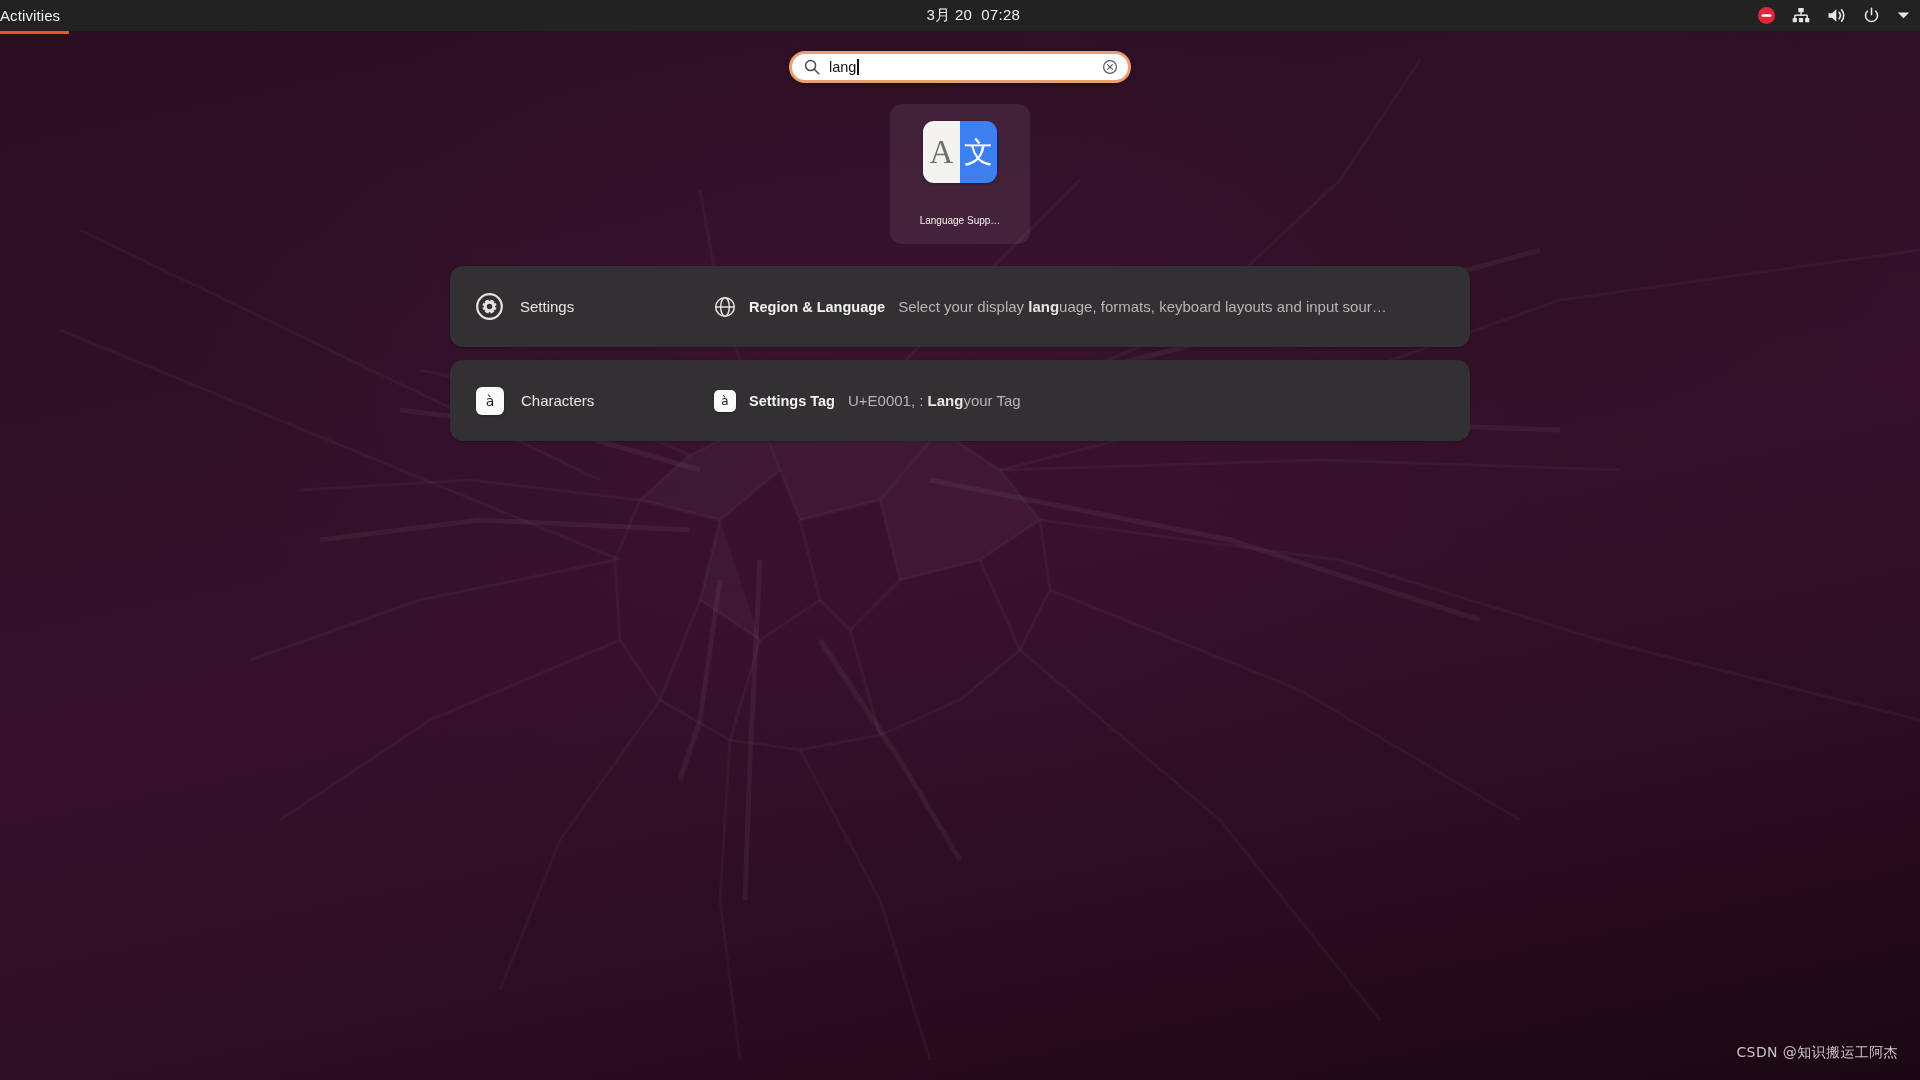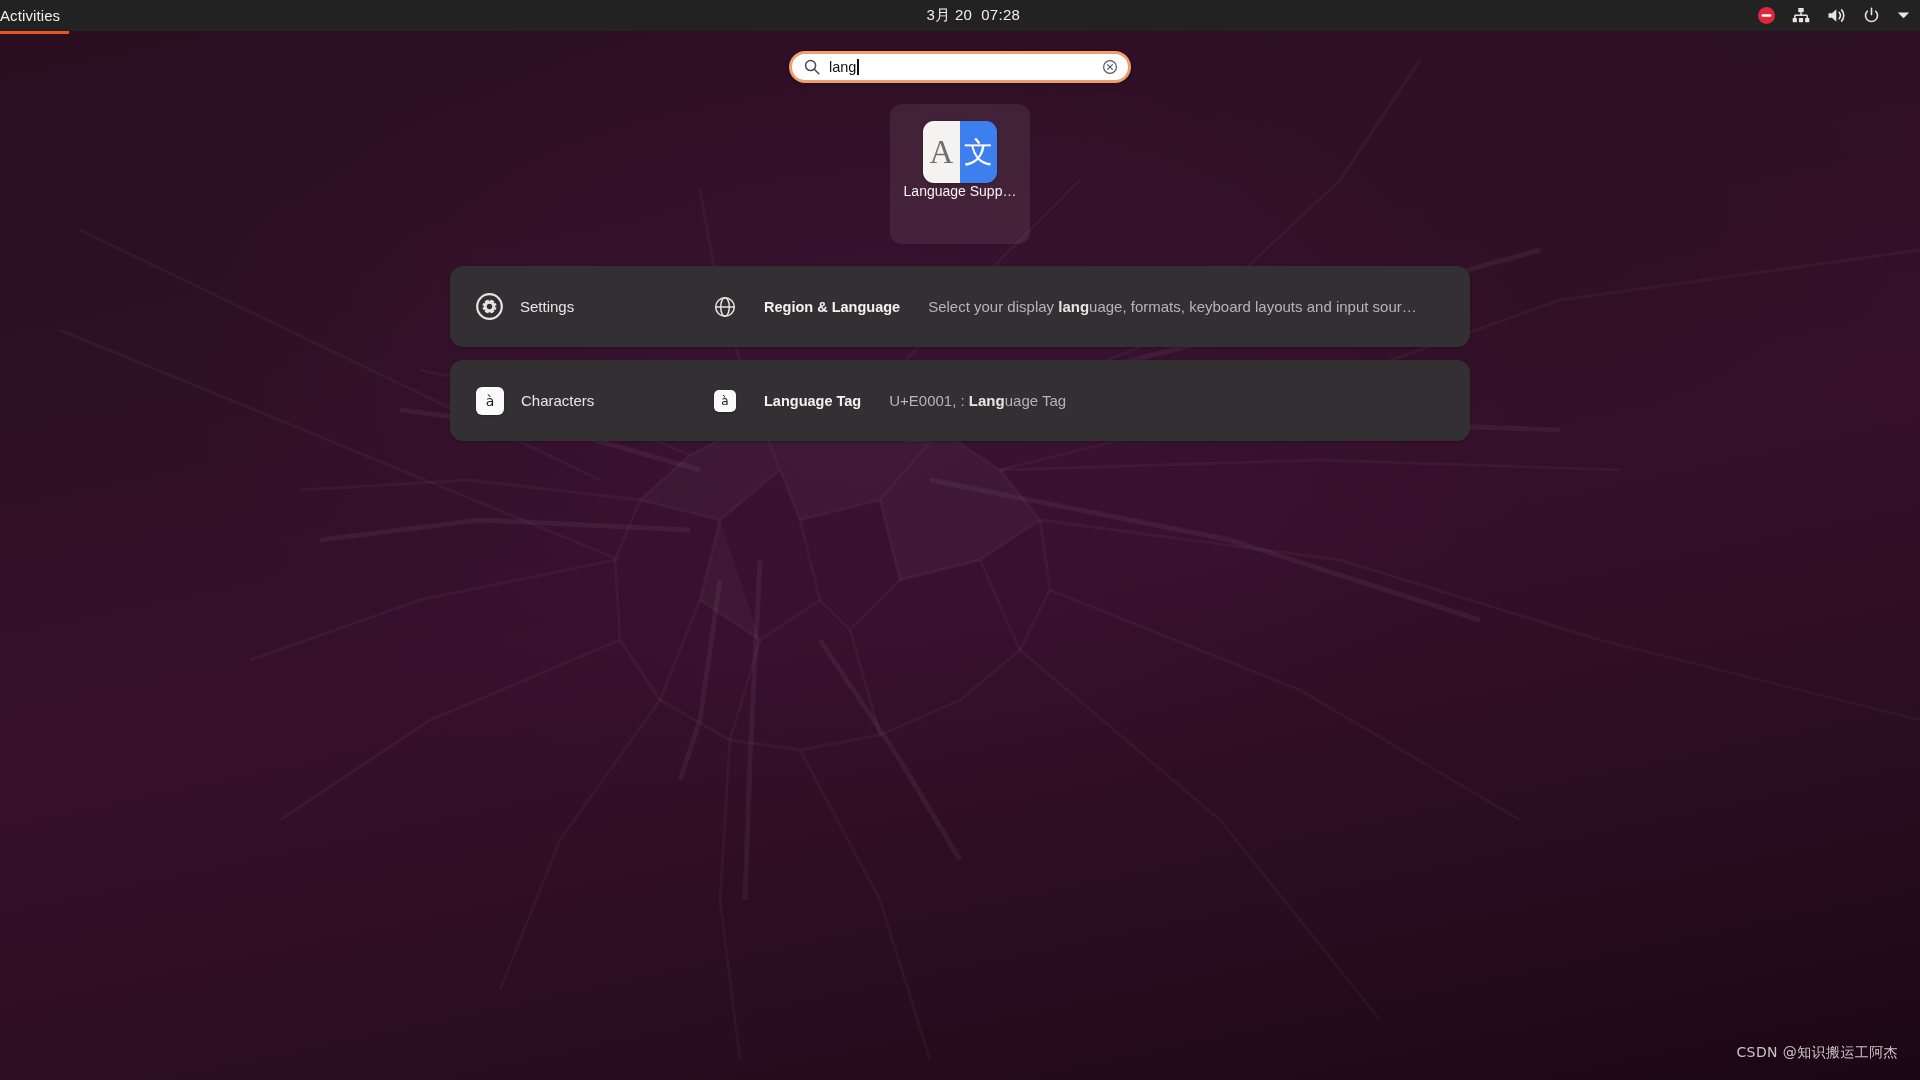--- a/index.html
+++ b/index.html
@@ -81,42 +81,42 @@
   }
   .lang-left{
     width:50%; background:#f4f3f1; display:flex; align-items:center; justify-content:center;
   }
   .lang-left span{ color:#6f6f6f; font-size:33px; line-height:1; font-family:"Liberation Serif", serif; }
   .lang-right{
     width:50%; background:#3e7ff0; display:flex; align-items:center; justify-content:center;
   }
   .lang-right span{ color:#ffffff; font-size:29px; line-height:1; font-family:"DejaVu Sans", sans-serif; }
   .app-label{
-    margin-top:0; color:#f4f2f0; font-size:14px; max-width:124px;
+    margin-top:32px; color:#f4f2f0; font-size:10px; max-width:124px;
     white-space:nowrap; overflow:hidden; text-align:center;
   }
 
   
   #results{
     position:absolute; top:266px; left:450px; width:1020px;
     display:flex; flex-direction:column; gap:13px; z-index:20;justify-content:space-between;
   }
   .result-card{
     background:#323033; border-radius:13px; height:81px;
     display:flex; align-items:center; padding-left:26px;
     box-shadow:0 1px 3px rgba(0,0,0,.25);
   }
   .provider{
     width:238px; display:flex; align-items:center; gap:17px; flex-shrink:0;
     cursor:pointer;
   }
   .provider-name{ color:#e8e6e4; font-size:15px; white-space:nowrap; }
 
   .result-item{
-    display:flex; align-items:center; gap:28px; cursor:pointer;
+    display:flex; align-items:center; gap:13px; cursor:pointer;
     min-width:0; flex:1; padding-right:8px;
   }
   .result-title{ color:#f4f2f0; font-size:14.5px; font-weight:bold; white-space:nowrap; flex-shrink:0; }
   .result-desc{
     color:#b9b3b5; font-size:15px; white-space:nowrap;
     overflow:hidden; text-overflow:ellipsis; min-width:0;
   }
   .result-desc b{ color:#e8e4e2; font-weight:bold; }
 
   
@@ -344,23 +344,23 @@
         <span class="char-box">
           <span>à</span>
         </span>
         <span class="provider-name">Characters</span>
       </div>
 
       <div class="result-item">
         <span class="char-box small">
           <span>à</span>
         </span>
-        <span class="result-title">Language Tag</span>
+        <span class="result-title">Settings Tag</span>
         <span class="result-desc">
-          <span>U+E0001, : </span><b>Lang</b><span>uage Tag</span>
+          <span>U+E0001, : </span><b>Lang</b><span>your Tag</span>
         </span>
       </div>
 
     </div>
 
   </div>
 
   <div id="watermark">CSDN @知识搬运工阿杰</div>
 
 </div>

